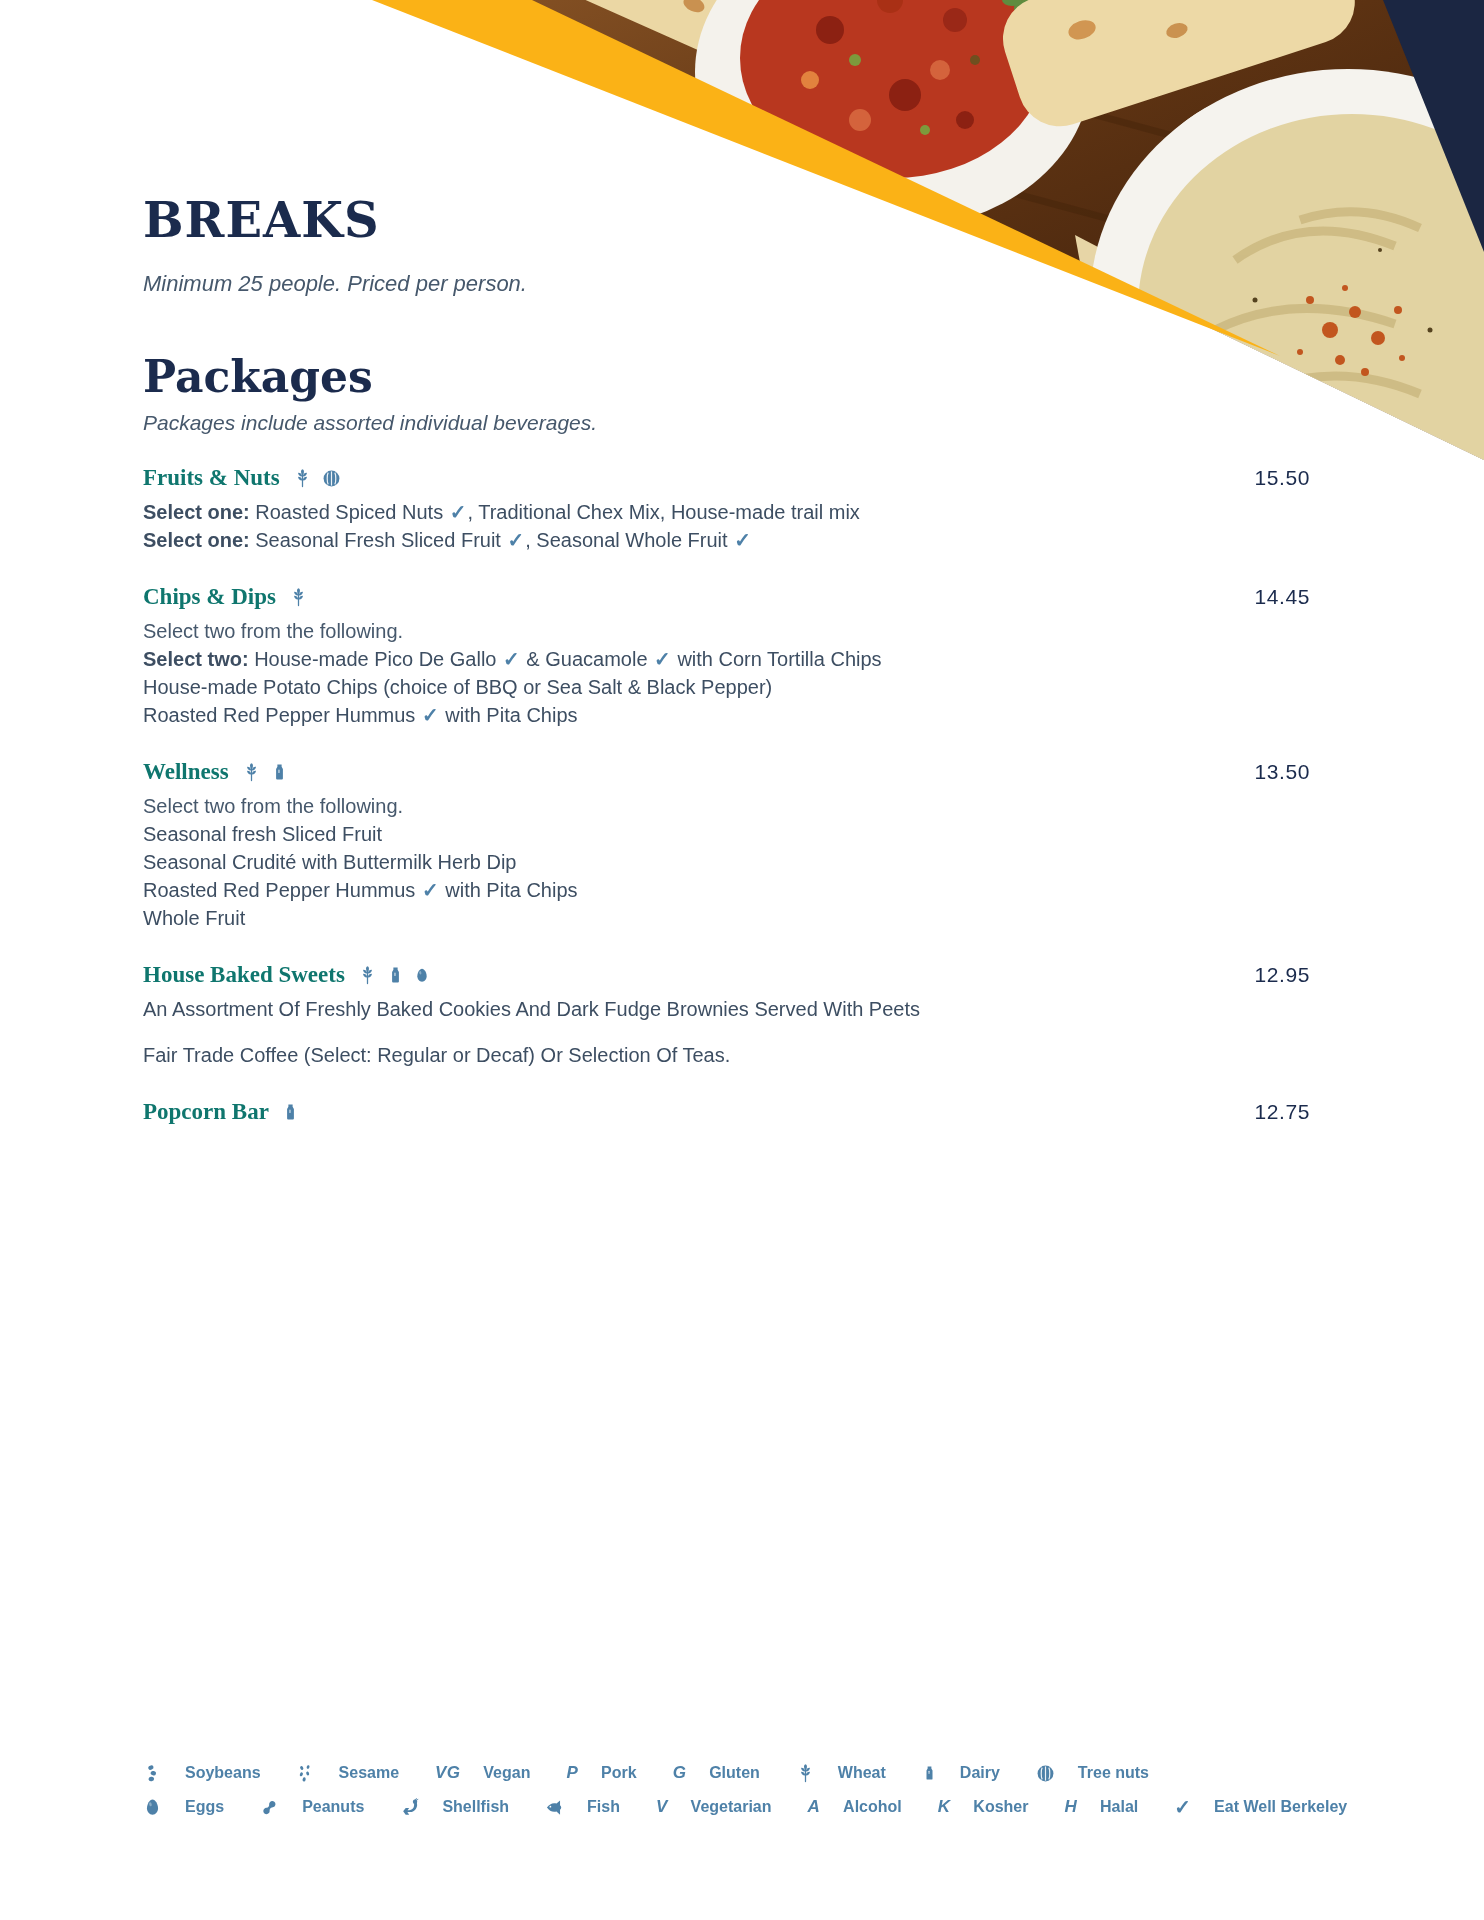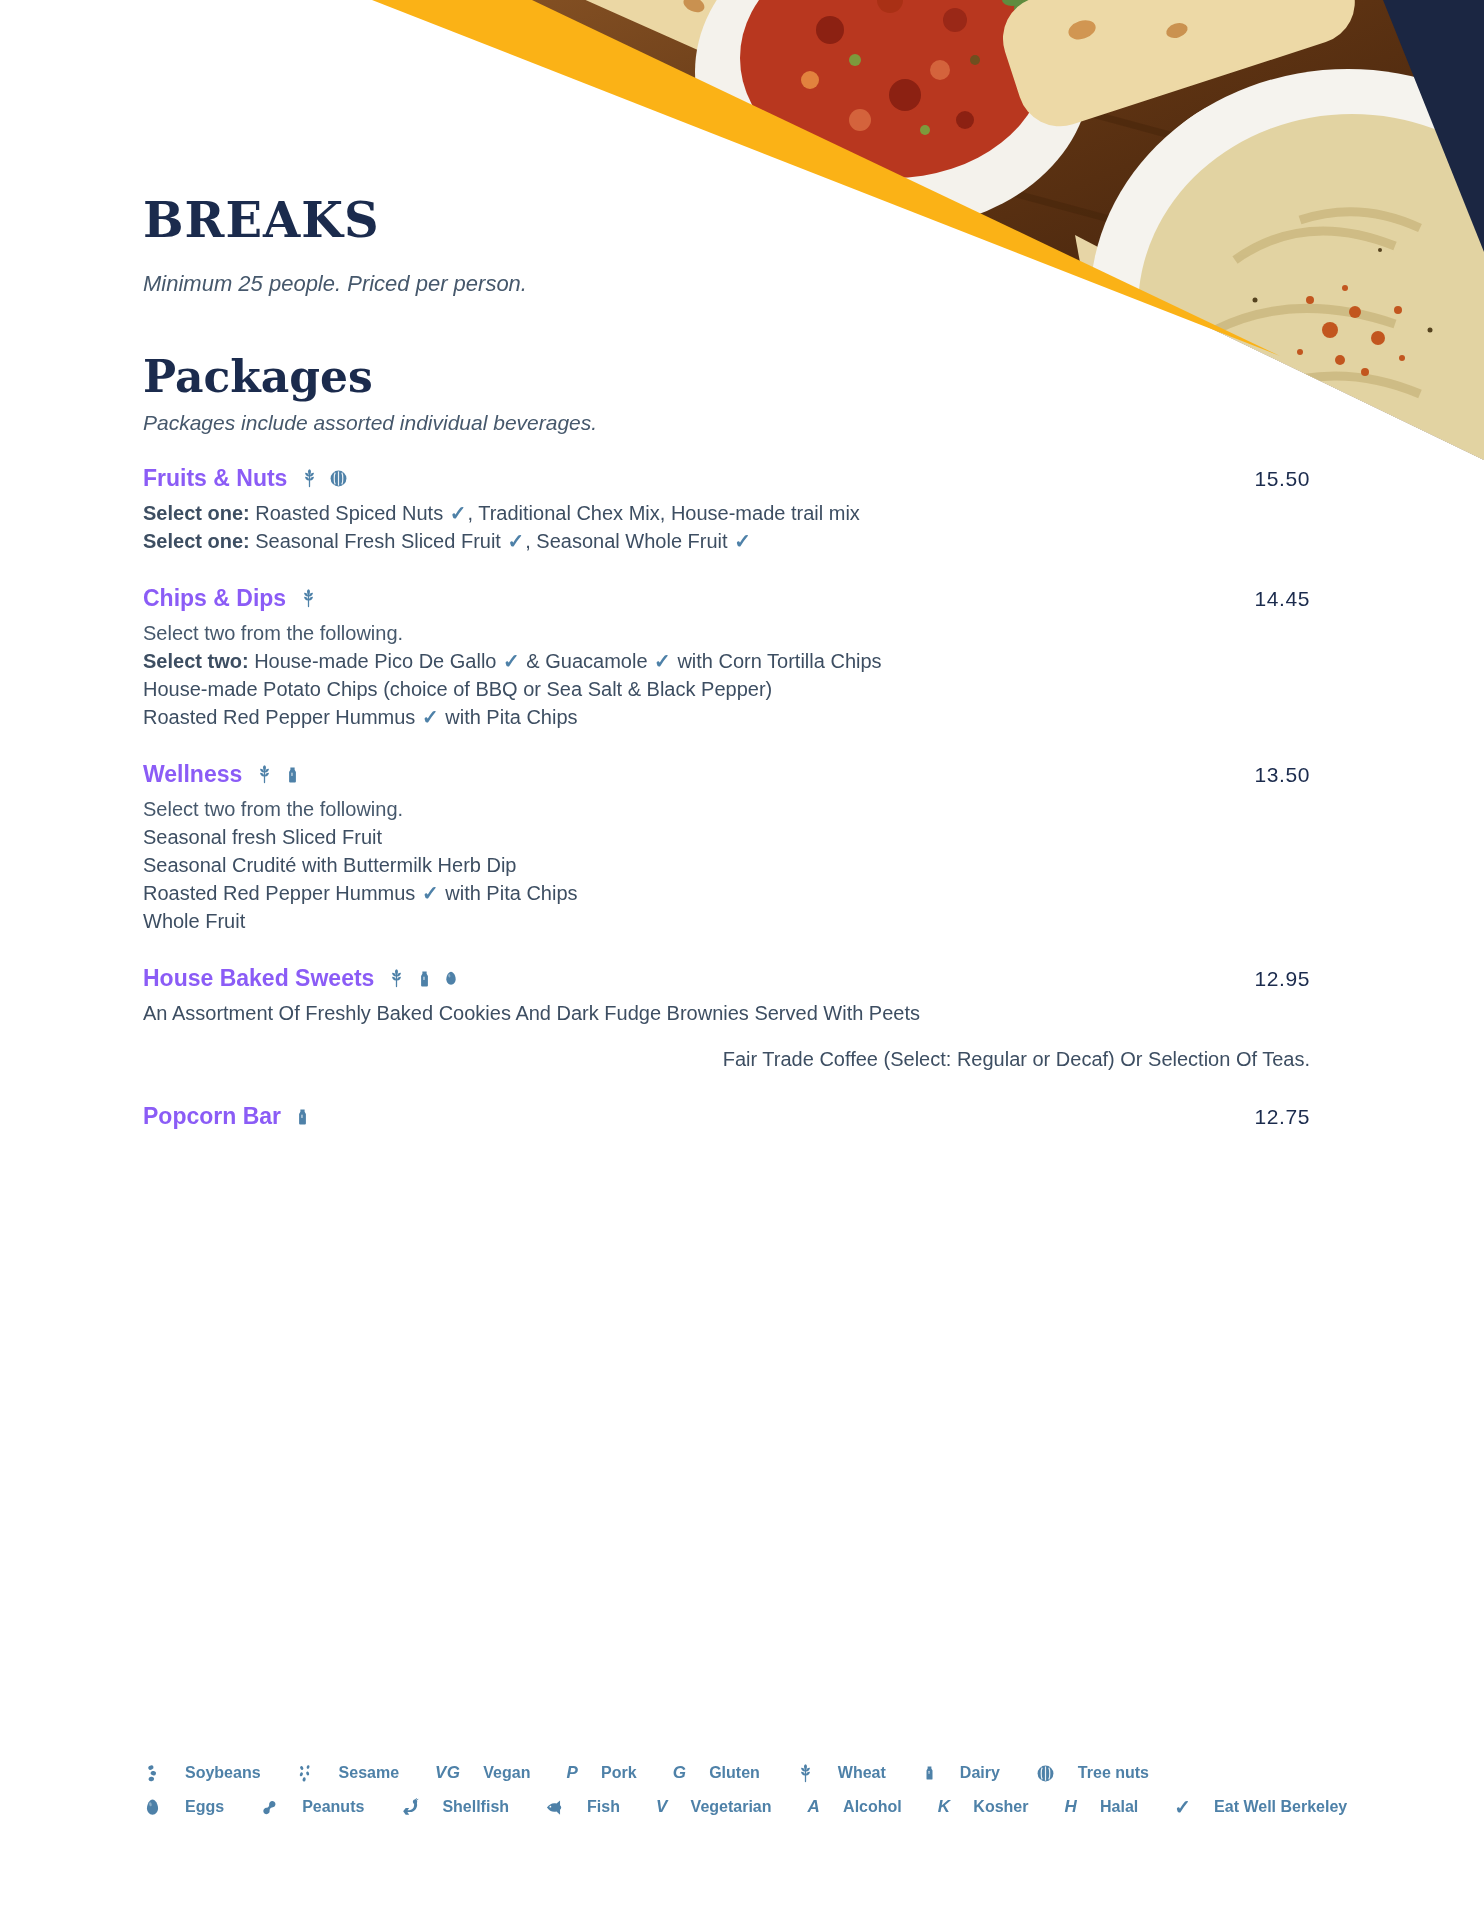--- a/index.html
+++ b/index.html
@@ -16,30 +16,30 @@
   .hero-navy{position:absolute;inset:0;background:#1B2642;clip-path:polygon(1383px 0px,1484px 0px,1484px 252px);}
   
   .content{position:absolute;left:143px;top:196px;width:1167px;}
   .page-title{font-family:"DejaVu Serif",serif;font-weight:700;font-size:48px;line-height:1;color:#1B2B4D;letter-spacing:1px;margin:0;}
   .page-sub{font-style:italic;font-size:22px;color:#46586C;margin-top:27px;}
   .section-title{font-family:"DejaVu Serif",serif;font-weight:700;font-size:44px;line-height:1;color:#1B2B4D;margin-top:58px;}
   .section-sub{font-style:italic;font-size:21px;color:#46586C;margin-top:12px;}
   .menu-items{margin-top:4px;}
   .menu-item{margin-top:30px;}
   .item-header{display:flex;align-items:center;}
-  .item-name{font-weight:700;font-size:23px;color:#8b5cf6;}
+  .item-name{font-weight:700;font-size:23px;color:#0f766e;font-family:Liberation Serif, serif;}
   .item-icons{display:flex;align-items:center;gap:10px;margin-left:13px;color:#4E81A8;}
   .mi-icon svg{display:block;width:19px;height:19px;}
   .mi-icon.icon-dairy svg{width:17px;height:24px;}
   .mi-icon.icon-egg svg{width:16px;height:19px;}
   .item-price{margin-left:auto;font-weight:400;font-size:21px;color:#1B2B4D;letter-spacing:.6px;}
   .item-lines{margin-top:7px;}
   .item-line{font-size:20px;line-height:28px;color:#3D4E62;}
   .item-line.italic{color:#46586C;}
-  .item-line.gap{margin-top:18px;text-align:right;}
+  .item-line.gap{margin-top:18px;}
   .seg-bold{font-weight:700;}
   .inline-check{color:#4E81A8;font-weight:700;padding:0 1px;}
   
   .legend{position:absolute;left:143px;top:1762px;color:#4E81A8;}
   .legend-row{display:flex;align-items:center;gap:36px;}
   .legend-row + .legend-row{margin-top:11px;}
   .legend-entry{display:flex;align-items:center;gap:23px;}
   .legend-icon svg{display:block;width:19px;height:19px;}
   .legend-icon.icon-dairy svg{width:15px;height:22px;}
   .legend-badge{font-weight:800;font-size:17px;letter-spacing:.3px;font-style:italic;}

